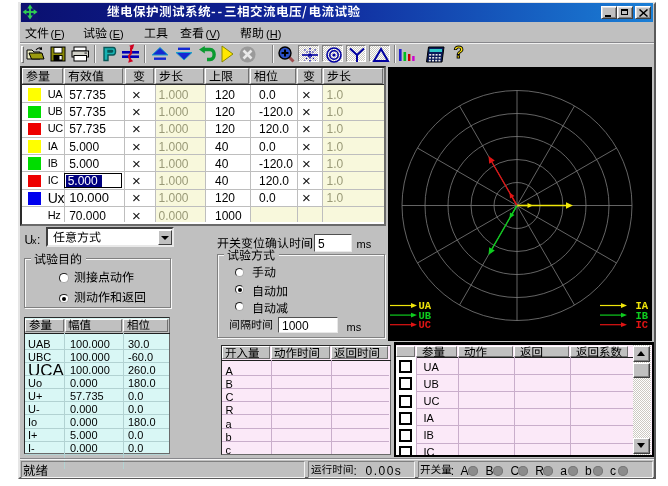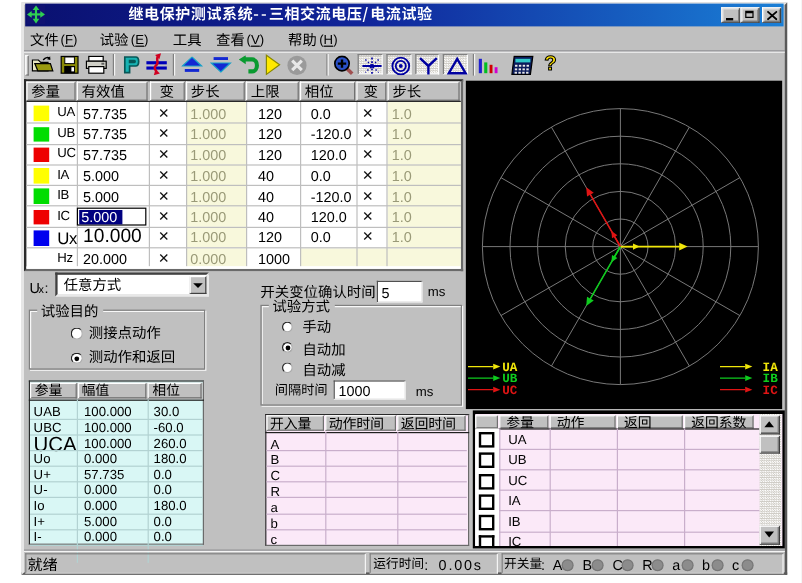--- a/index.html
+++ b/index.html
@@ -396,32 +396,32 @@
 <div style="position:absolute;left:158.5px;top:174.1px;font-size:12px;line-height:14px;color:#9a9a78;white-space:pre;">1.000</div>
 <div style="position:absolute;left:215px;top:174.1px;font-size:12px;line-height:14px;color:#000;white-space:pre;">40</div>
 <div style="position:absolute;left:259px;top:174.1px;font-size:12px;line-height:14px;color:#000;white-space:pre;">120.0</div>
 <div style="position:absolute;left:302px;top:172.1px;font-size:15px;line-height:17px;color:#101010;white-space:pre;">×</div>
 <div style="position:absolute;left:326.5px;top:174.1px;font-size:12px;line-height:14px;color:#9a9a78;white-space:pre;">1.0</div>
 <div style="position:absolute;left:155px;top:189.2px;width:50px;height:17.3px;background:#f8f8dc"></div>
 <div style="position:absolute;left:322.5px;top:189.2px;width:61.5px;height:17.3px;background:#f8f8dc"></div>
 <div style="position:absolute;left:22px;top:188.7px;width:362px;height:1px;background:#bebebe"></div>
 <div style="position:absolute;left:28px;top:192px;width:12.5px;height:12.5px;background:#0000ee"></div>
 <div style="position:absolute;left:47.8px;top:191.6px;font-size:14px;line-height:13px;color:#000;white-space:pre;letter-spacing:-0.4px">Ux</div>
-<div style="position:absolute;left:69.2px;top:191.4px;font-size:16px;line-height:14px;color:#000;white-space:pre;">10.000</div>
+<div style="position:absolute;left:69.2px;top:191.4px;font-size:13px;line-height:14px;color:#000;white-space:pre;">10.000</div>
 <div style="position:absolute;left:132px;top:189.4px;font-size:15px;line-height:17px;color:#101010;white-space:pre;">×</div>
 <div style="position:absolute;left:158.5px;top:191.4px;font-size:12px;line-height:14px;color:#9a9a78;white-space:pre;">1.000</div>
 <div style="position:absolute;left:215px;top:191.4px;font-size:12px;line-height:14px;color:#000;white-space:pre;">120</div>
 <div style="position:absolute;left:259px;top:191.4px;font-size:12px;line-height:14px;color:#000;white-space:pre;">0.0</div>
 <div style="position:absolute;left:302px;top:189.4px;font-size:15px;line-height:17px;color:#101010;white-space:pre;">×</div>
 <div style="position:absolute;left:326.5px;top:191.4px;font-size:12px;line-height:14px;color:#9a9a78;white-space:pre;">1.0</div>
 <div style="position:absolute;left:155px;top:206.5px;width:50px;height:15.9px;background:#f8f8dc"></div>
 <div style="position:absolute;left:250px;top:206.5px;width:134px;height:15.9px;background:#f8f8dc"></div>
 <div style="position:absolute;left:22px;top:206px;width:362px;height:1px;background:#bebebe"></div>
 <div style="position:absolute;left:47.8px;top:208.9px;font-size:11px;line-height:13px;color:#000;white-space:pre;letter-spacing:-0.4px">Hz</div>
-<div style="position:absolute;left:69.2px;top:208.7px;font-size:12px;line-height:14px;color:#000;white-space:pre;">20.000</div>
+<div style="position:absolute;left:69.2px;top:208.7px;font-size:12px;line-height:14px;color:#000;white-space:pre;">70.000</div>
 <div style="position:absolute;left:132px;top:206.7px;font-size:15px;line-height:17px;color:#101010;white-space:pre;">×</div>
 <div style="position:absolute;left:158.5px;top:208.7px;font-size:12px;line-height:14px;color:#9a9a78;white-space:pre;">0.000</div>
 <div style="position:absolute;left:215px;top:208.7px;font-size:12px;line-height:14px;color:#000;white-space:pre;">1000</div>
 <div style="position:absolute;left:63.7px;top:85.4px;width:1px;height:137px;background:#bebebe"></div>
 <div style="position:absolute;left:124px;top:85.4px;width:1px;height:137px;background:#bebebe"></div>
 <div style="position:absolute;left:154.5px;top:85.4px;width:1px;height:137px;background:#bebebe"></div>
 <div style="position:absolute;left:204.5px;top:85.4px;width:1px;height:137px;background:#bebebe"></div>
 <div style="position:absolute;left:249.5px;top:85.4px;width:1px;height:137px;background:#bebebe"></div>
 <div style="position:absolute;left:296.5px;top:85.4px;width:1px;height:137px;background:#bebebe"></div>
 <div style="position:absolute;left:322px;top:85.4px;width:1px;height:137px;background:#bebebe"></div>

